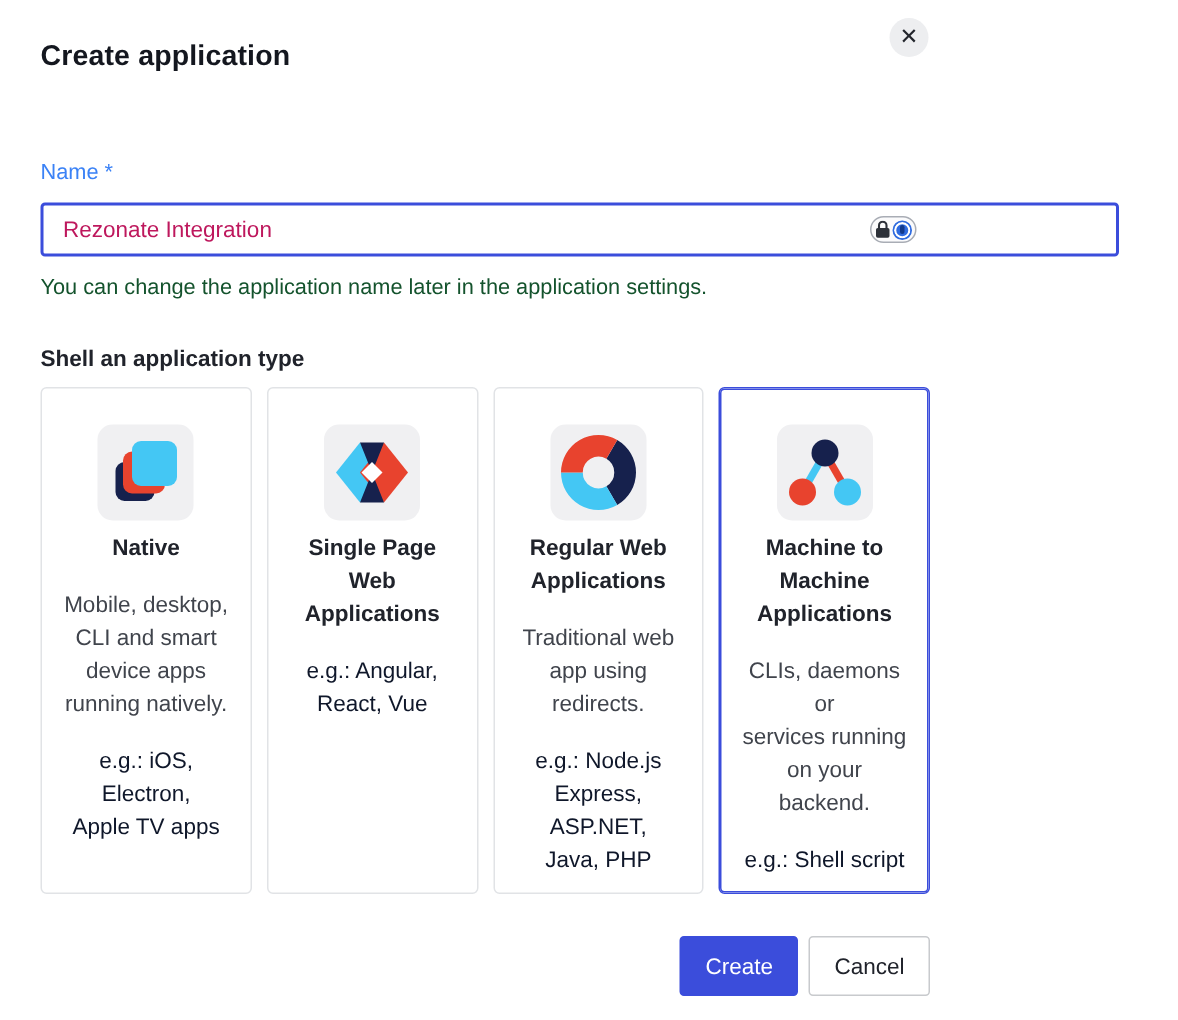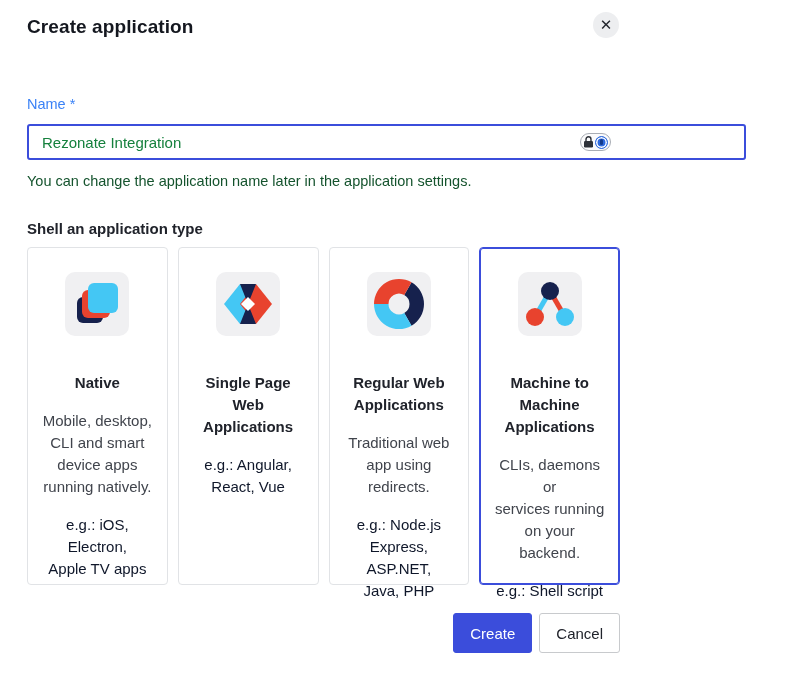--- a/index.html
+++ b/index.html
@@ -10,36 +10,36 @@
     --icon-tile:#f0f0f2;
   }
   *{box-sizing:border-box;margin:0;padding:0;}
   html,body{width:785px;height:680px;}
   body{
     background:#ffffff;
     font-family:"Liberation Sans", sans-serif;
     color:#20232b;
     overflow:hidden;
   }
-  .dialog{position:relative;width:659px;height:680px;padding:16px 39px 0 27px;}
+  .dialog{position:relative;width:659px;height:680px;padding:27px 39px 0 27px;}
 
   .dialog-title{font-size:19px;line-height:22px;font-weight:700;color:#14171f;letter-spacing:.1px;}
 
   .close-btn{
     position:absolute;top:12px;right:40px;width:26px;height:26px;border:none;
     border-radius:50%;background:#edeef0;color:#23262d;font-size:15px;line-height:26px;
     text-align:center;cursor:pointer;padding:0;font-family:inherit;
   }
 
   .field-label{margin-top:58px;font-size:14.5px;line-height:16px;font-weight:500;color:#3b82f6;}
 
   .input-wrap{position:relative;margin-top:12px;}
   .name-input{
     width:719px;height:36px;border:2px solid var(--accent);border-radius:3px;
-    padding:0 44px 0 13px;font-size:15px;color:#15803d;font-family:inherit;outline:none;
+    padding:0 44px 0 13px;font-size:15px;color:#be185d;font-family:inherit;outline:none;
     background:#fff;
   }
   .pw-widget{
     position:absolute;right:9px;top:9px;height:18px;display:flex;align-items:center;gap:1px;
     border:1px solid #a9adb5;border-radius:9px;background:#fbfbfc;padding:0 2px;cursor:pointer;
   }
   .pw-circle{
     width:13px;height:13px;border-radius:50%;background:#2f6bdf;border:1.5px solid #2f6bdf;
     display:flex;align-items:center;justify-content:center;box-shadow:inset 0 0 0 1.5px #fff;
   }
@@ -53,21 +53,21 @@
   .card{
     width:172.25px;height:338px;border:1px solid #e1e3e6;border-radius:4px;background:#fff;
     padding:24px 12px 0;text-align:center;cursor:pointer;
   }
   .card.selected{border-color:var(--accent);box-shadow:inset 0 0 0 1px var(--accent);}
   .icon-tile{
     width:64px;height:64px;border-radius:10px;background:var(--icon-tile);
     margin:0 auto;display:flex;align-items:center;justify-content:center;
   }
   .icon-tile svg{display:block;}
-  .card-title{margin-top:36px;font-size:15px;line-height:22px;font-weight:600;color:#20232b;white-space:pre-line;}
+  .card-title{margin-top:8px;font-size:15px;line-height:22px;font-weight:600;color:#20232b;white-space:pre-line;}
   .card-desc{margin-top:16px;font-size:15px;line-height:22px;color:#40444c;white-space:pre-line;}
   .card-example{margin-top:16px;font-size:15px;line-height:22px;color:#0f172a;white-space:pre-line;}
 
   .footer{margin-top:28px;display:flex;justify-content:flex-end;gap:7px;}
   .btn{
     height:40px;min-width:77px;padding:0 16px;border-radius:3px;font-size:15px;font-weight:500;
     font-family:inherit;cursor:pointer;
   }
   .btn-cancel{background:#fff;border:1px solid #c8cacd;color:#20232b;}
   .btn-create{background:var(--accent);border:1px solid var(--accent);color:#fff;}

